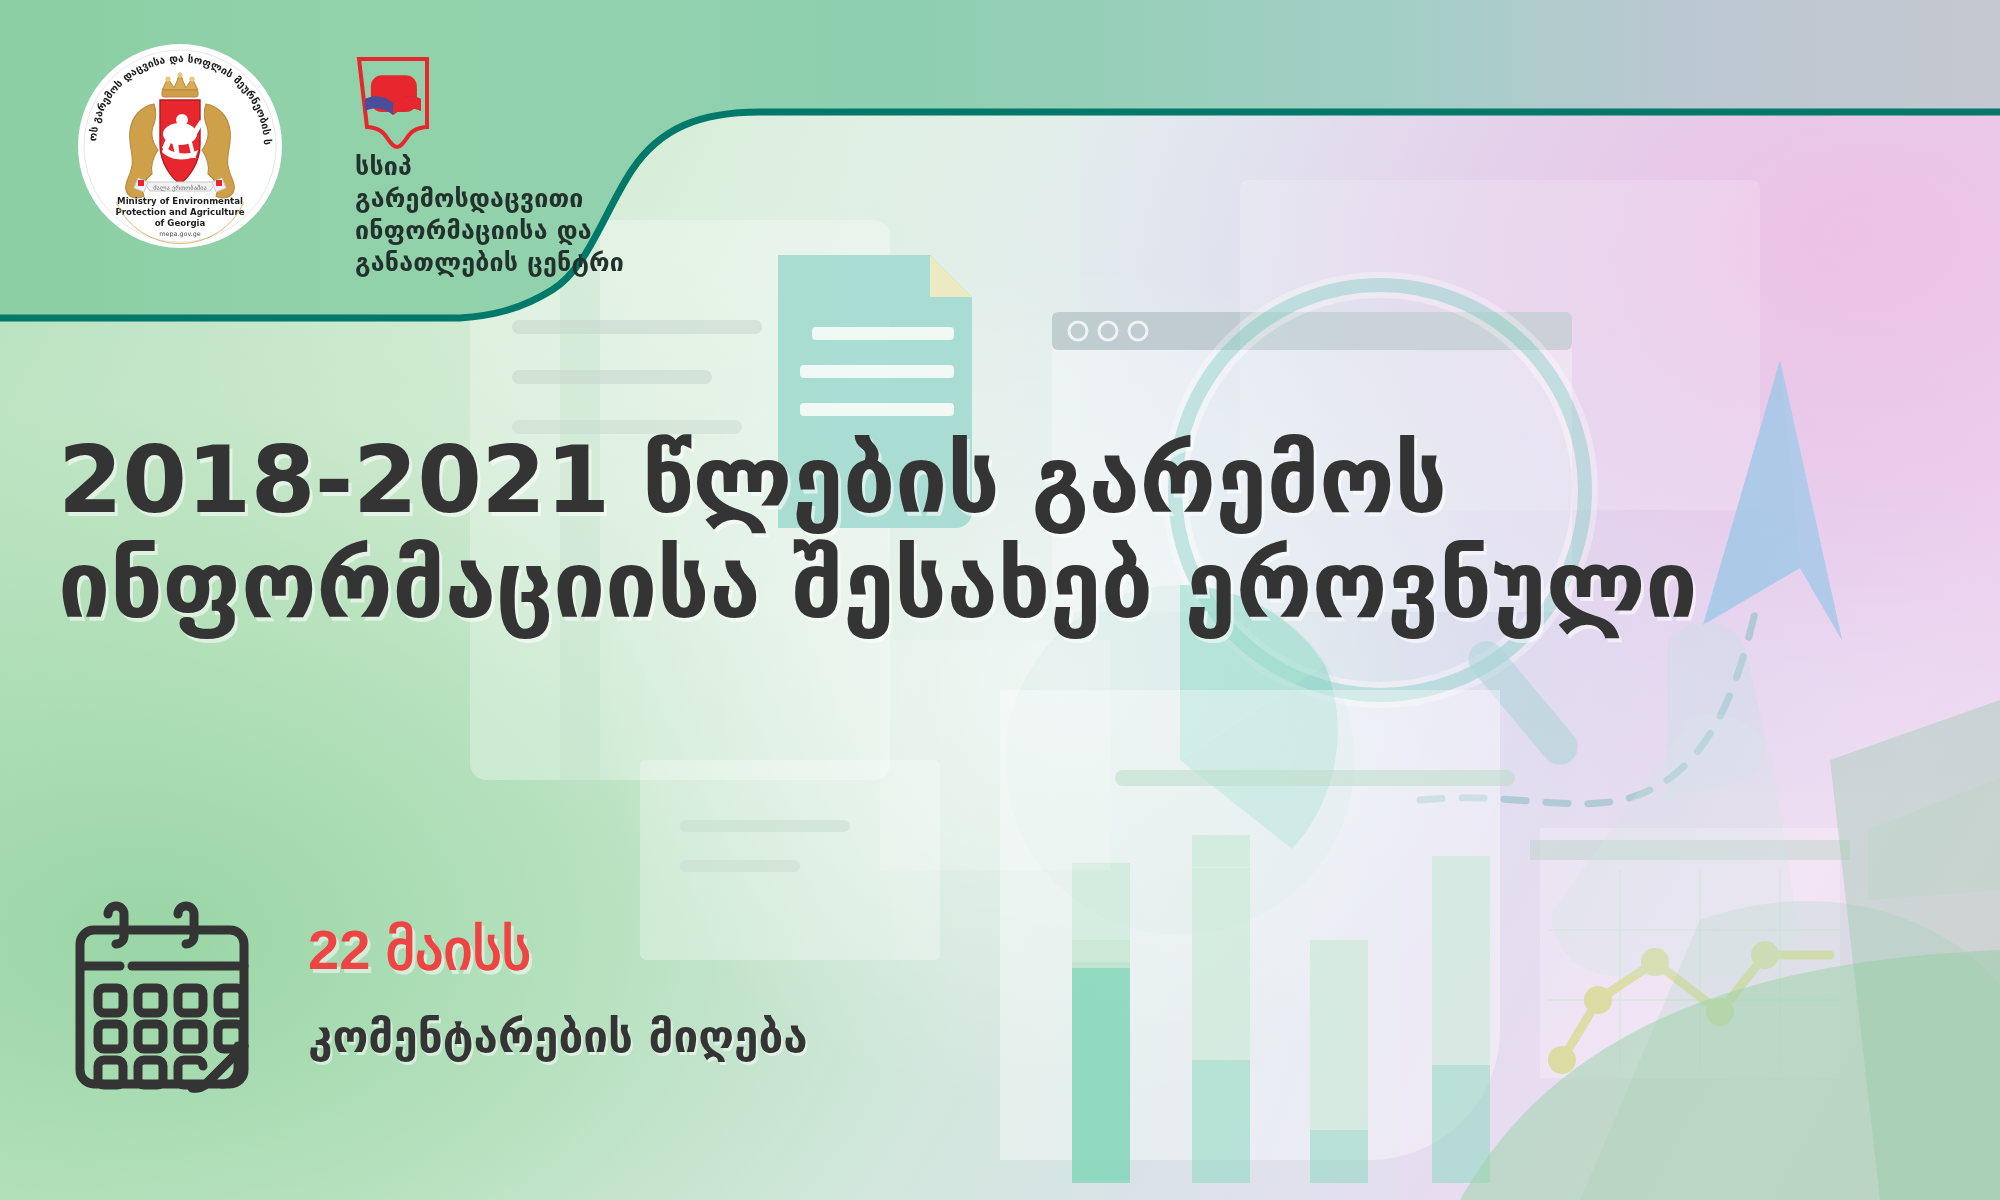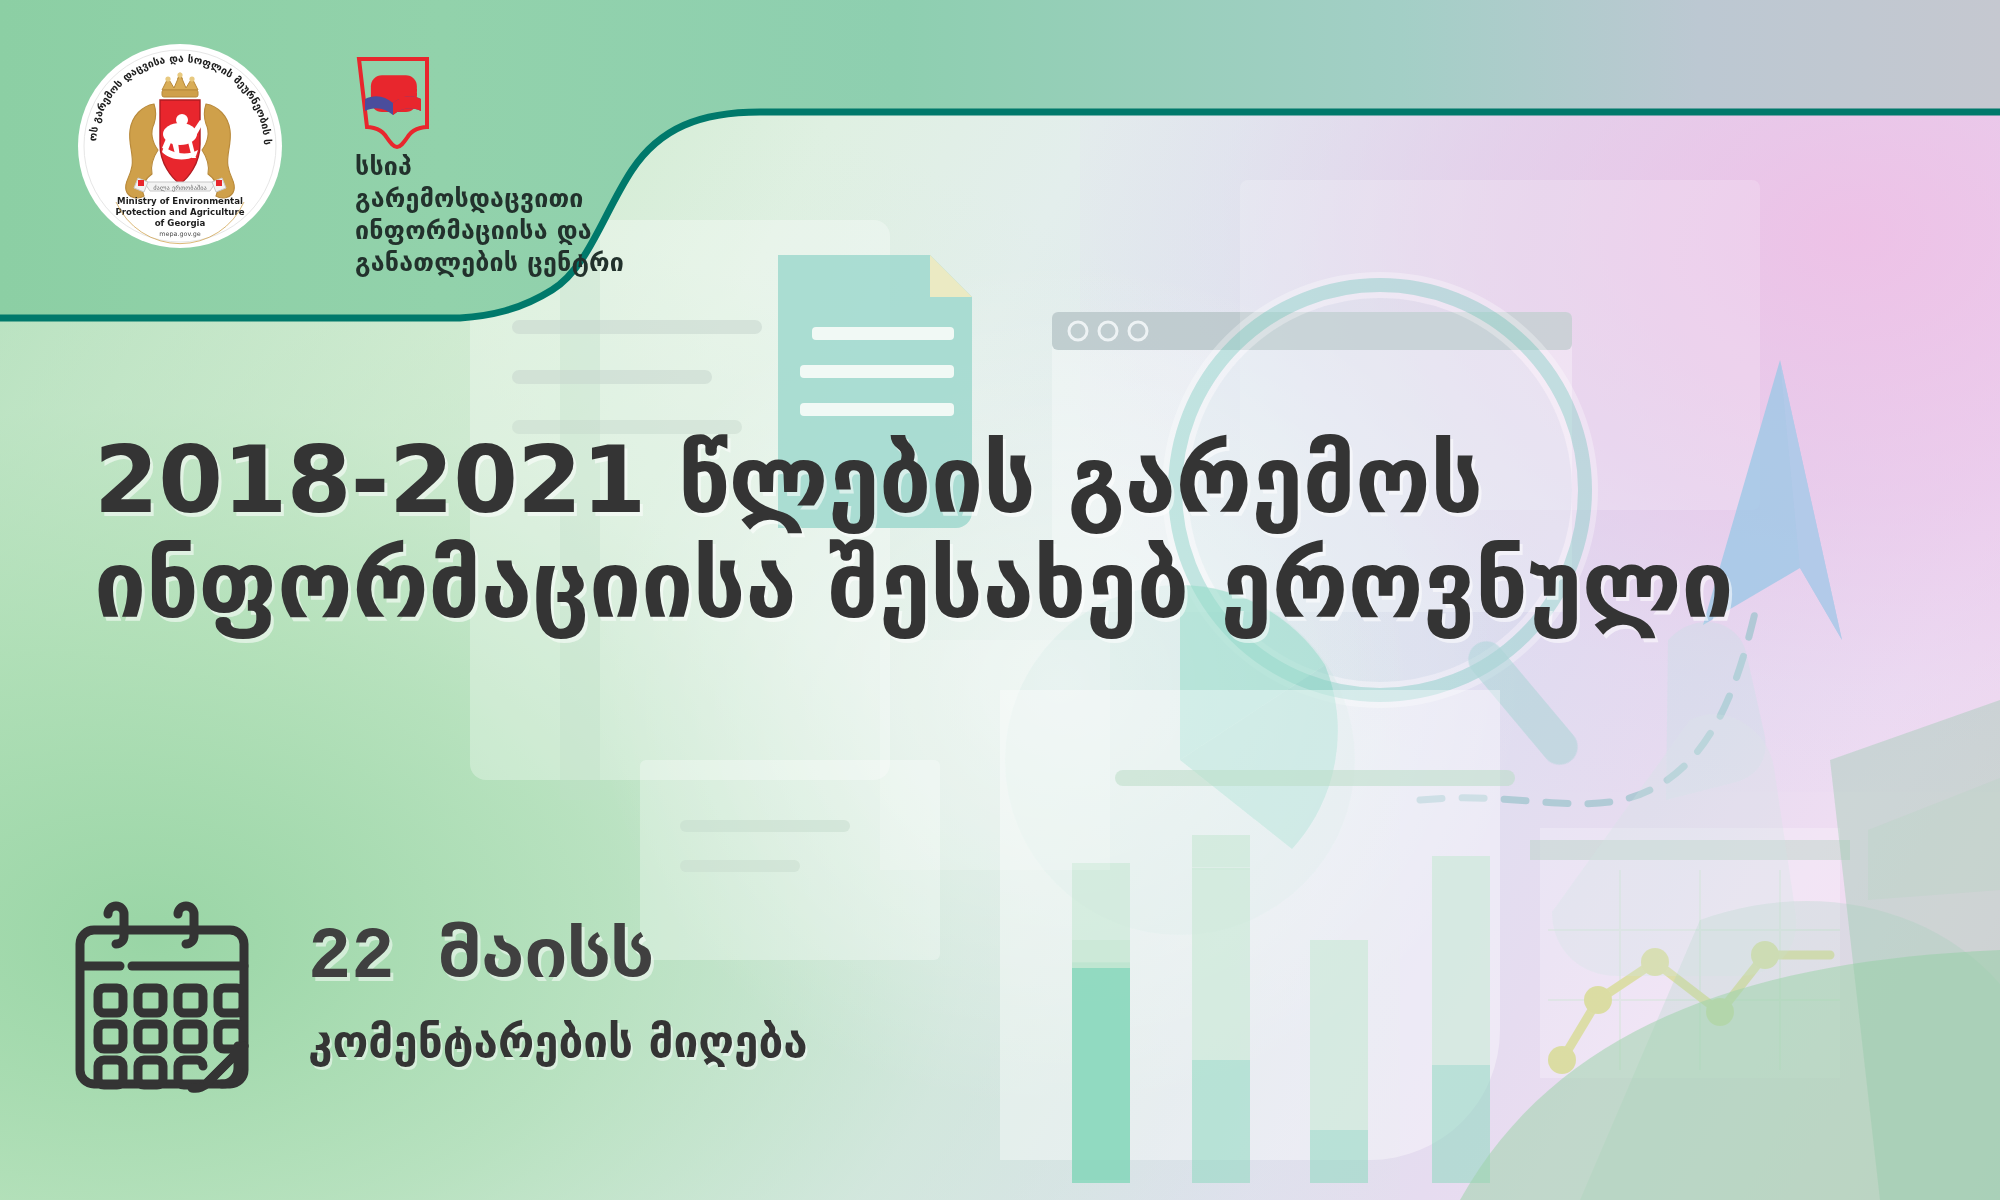--- a/index.html
+++ b/index.html
@@ -108,21 +108,20 @@
     letter-spacing: .2px;
     white-space: pre-line;
   }
 
   
   .title-wrap {
     position: absolute;
     left: 58px;
     top: 432px;
     width: 1580px;
-    margin-left: 36px;
   }
   .title-line {
     font-family: "DejaVu Sans", "Liberation Sans", sans-serif;
     font-size: 93px;
     font-weight: 700;
     line-height: 1.04;
     color: #343434;
     letter-spacing: -0.5px;
     text-shadow: 3px 4px 0 rgba(255,255,255,0.55);
     white-space: nowrap;
@@ -134,30 +133,30 @@
     position: absolute;
     left: 62px;
     top: 888px;
     display: flex;
     align-items: flex-start;
   }
   .cal-icon { width: 200px; height: 210px; flex: none; }
   .cal-icon svg { display:block; width: 200px; height: 210px; }
   .date-text { margin-left: 46px; padding-top: 34px; }
   .date-main {
-    font-family: Liberation Mono, monospace;
-    font-size: 72px;
+    font-family: Liberation Sans, sans-serif;
+    font-size: 56px;
     font-weight: 700;
     line-height: 1;
-    color: #404040;
+    color: #ef4444;
     text-shadow: 3px 4px 0 rgba(255,255,255,0.5);
     white-space: nowrap;
   }
   .date-sub {
-    margin-top: 26px;
+    margin-top: 37px;
     font-family: "DejaVu Sans", "Liberation Sans", sans-serif;
     font-size: 44px;
     font-weight: 600;
     line-height: 1;
     color: #343434;
     text-shadow: 2px 3px 0 rgba(255,255,255,0.5);
     white-space: nowrap;
   }
 </style>
 </head>

